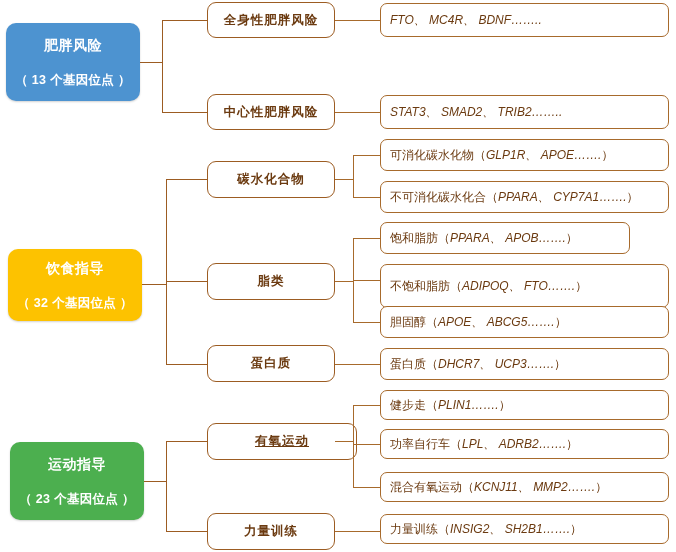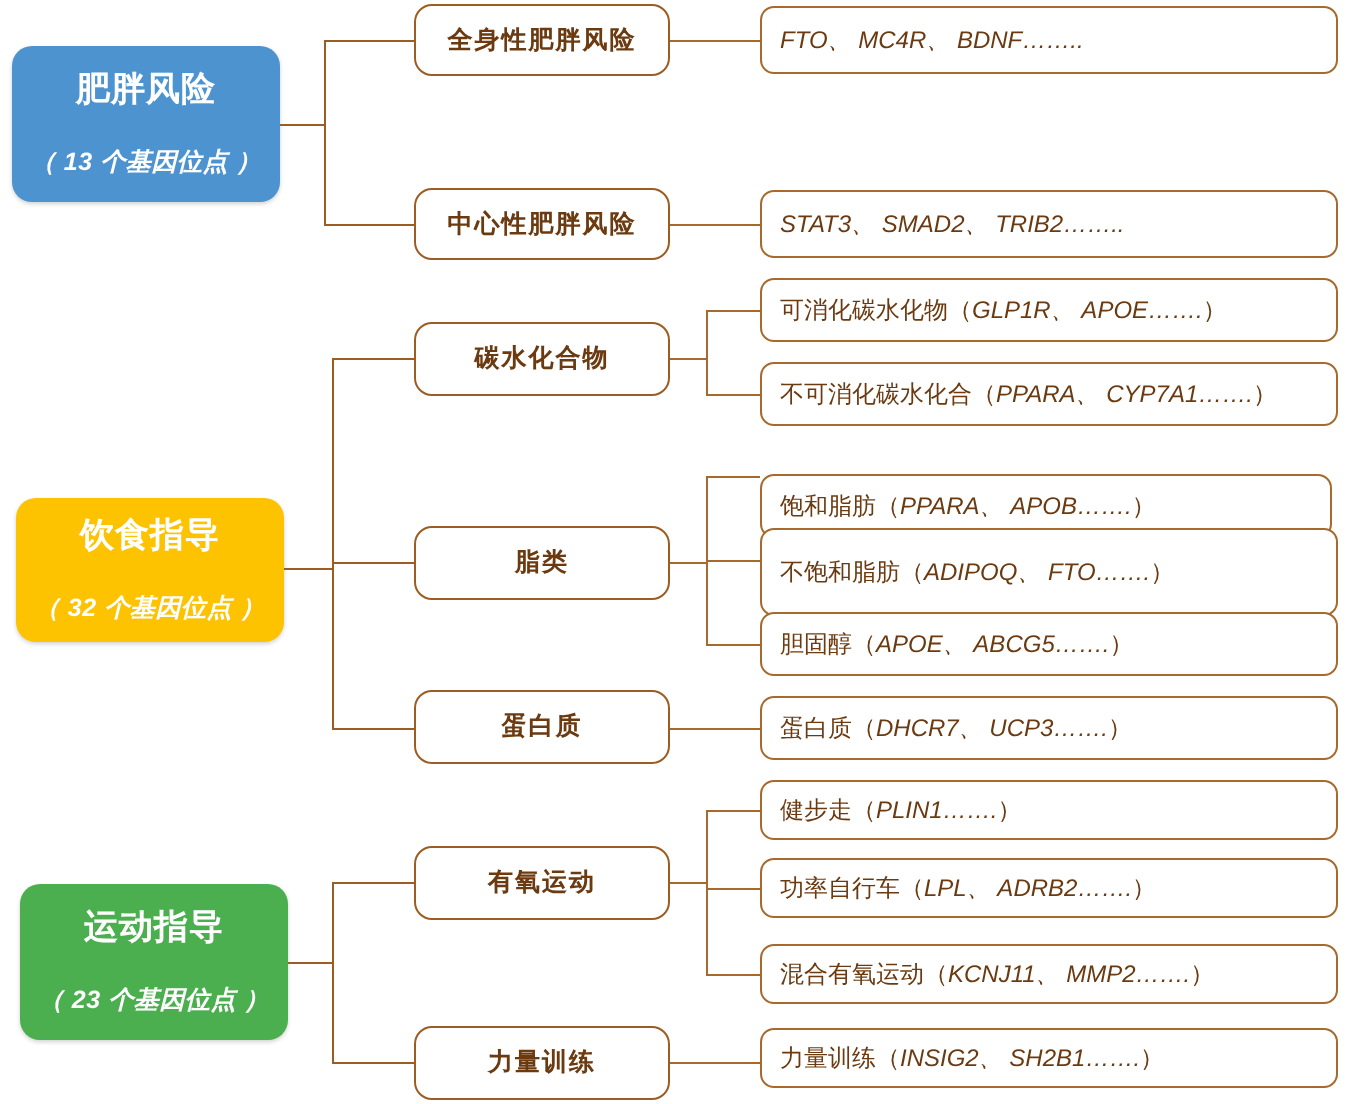--- a/index.html
+++ b/index.html
@@ -16,25 +16,25 @@
     position:absolute;
     border-radius:10px;
     box-sizing:border-box;
     display:flex;flex-direction:column;
     align-items:center;justify-content:center;
     color:#ffffff;
     text-align:center;
     box-shadow:0 1px 2px rgba(0,0,0,.18);
   }
   .root-node .rn-title{
-    font-size:17px;font-weight:bold;letter-spacing:.5px;
+    font-size:14px;font-weight:bold;letter-spacing:.5px;
     line-height:1;margin-bottom:22px;
   }
   .root-node .rn-sub{
-    font-size:12.5px;font-weight:bold;letter-spacing:.3px;line-height:1;font-style:italic;
+    font-size:12.5px;font-weight:bold;letter-spacing:.3px;line-height:1;
   }
 
   
   .mid-node{
     position:absolute;box-sizing:border-box;
     border:1.6px solid #9c5c22;
     border-radius:9px;
     background:#ffffff;
     display:flex;align-items:center;justify-content:center;
     color:#6b3a10;
@@ -133,21 +133,21 @@
       <span class="gene">PPARA、 CYP7A1…….</span>
       <span> ）</span>
   </div>
 
   <div class="hline thin" style="left:335px;top:281px;width:18px;"></div>
   <div class="vline thin" style="left:353px;top:238px;height:84px;"></div>
   <div class="hline thin" style="left:353px;top:238px;width:27px;"></div>
   <div class="hline thin" style="left:353px;top:280px;width:27px;"></div>
   <div class="hline thin" style="left:353px;top:322px;width:27px;"></div>
 
-  <div class="leaf-node" style="left:380px;top:237px;width:286px;height:32px;text-align:center;">
+  <div class="leaf-node" style="left:380px;top:222px;width:250px;height:32px;text-align:center;">
     <span>饱和脂肪（ </span>
       <span class="gene">PPARA、 APOB…….</span>
       <span> ）</span>
   </div>
   <div class="leaf-node" style="left:380px;top:264px;width:289px;height:44px;">
     <span>不饱和脂肪（ </span>
       <span class="gene">ADIPOQ、 FTO…….</span>
       <span> ）</span>
   </div>
   <div class="leaf-node" style="left:380px;top:306px;width:289px;height:32px;">
@@ -166,21 +166,21 @@
   <div class="root-node" style="left:10px;top:442px;width:134px;height:78px;background:#4caf4f;">
     <span class="rn-title">运动指导</span>
     <span class="rn-sub">（ 23 个基因位点 ）</span>
   </div>
 
   <div class="hline" style="left:144px;top:481px;width:22px;"></div>
   <div class="vline" style="left:166px;top:441px;height:90px;"></div>
   <div class="hline" style="left:166px;top:441px;width:41px;"></div>
   <div class="hline" style="left:166px;top:531px;width:41px;"></div>
 
-  <div class="mid-node" style="left:207px;top:423px;width:128px;height:37px;">
+  <div class="mid-node" style="left:207px;top:423px;width:150px;height:37px;text-decoration:underline;">
     <span>有氧运动</span>
   </div>
   <div class="mid-node" style="left:207px;top:513px;width:128px;height:37px;">
     <span>力量训练</span>
   </div>
 
   <div class="hline thin" style="left:335px;top:441px;width:18px;"></div>
   <div class="vline thin" style="left:353px;top:405px;height:82px;"></div>
   <div class="hline thin" style="left:353px;top:405px;width:27px;"></div>
   <div class="hline thin" style="left:353px;top:444px;width:27px;"></div>

